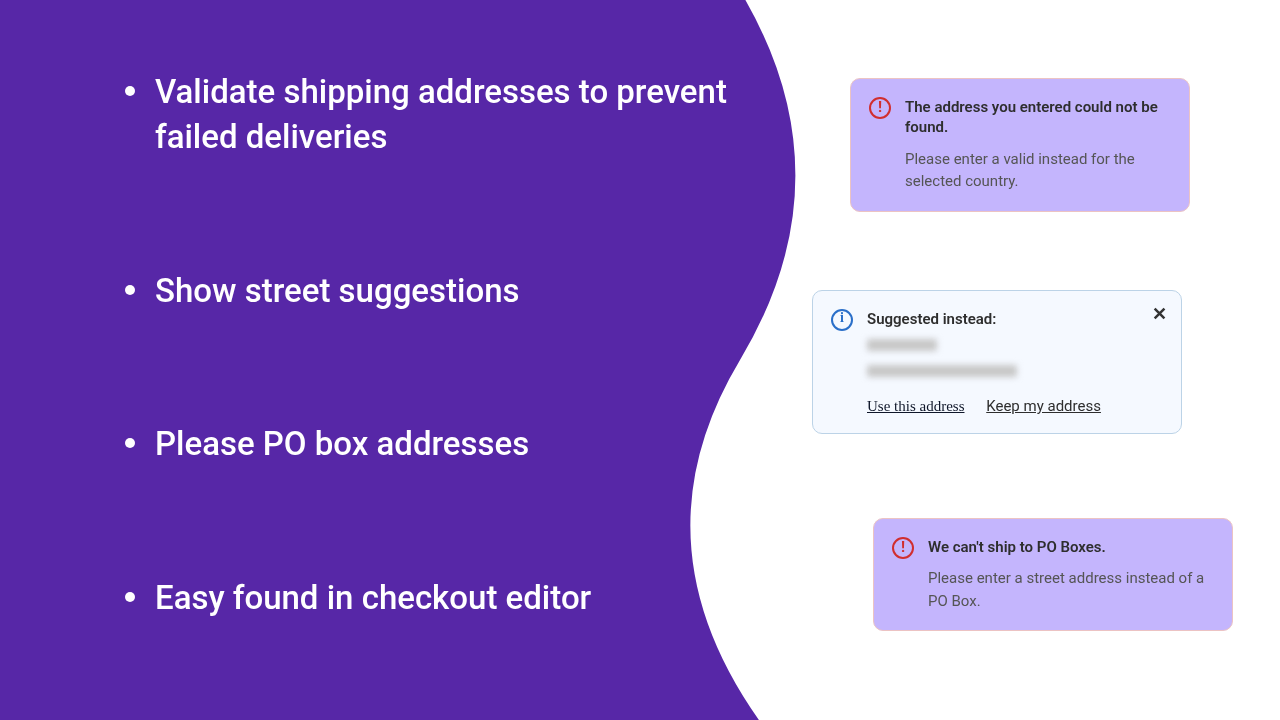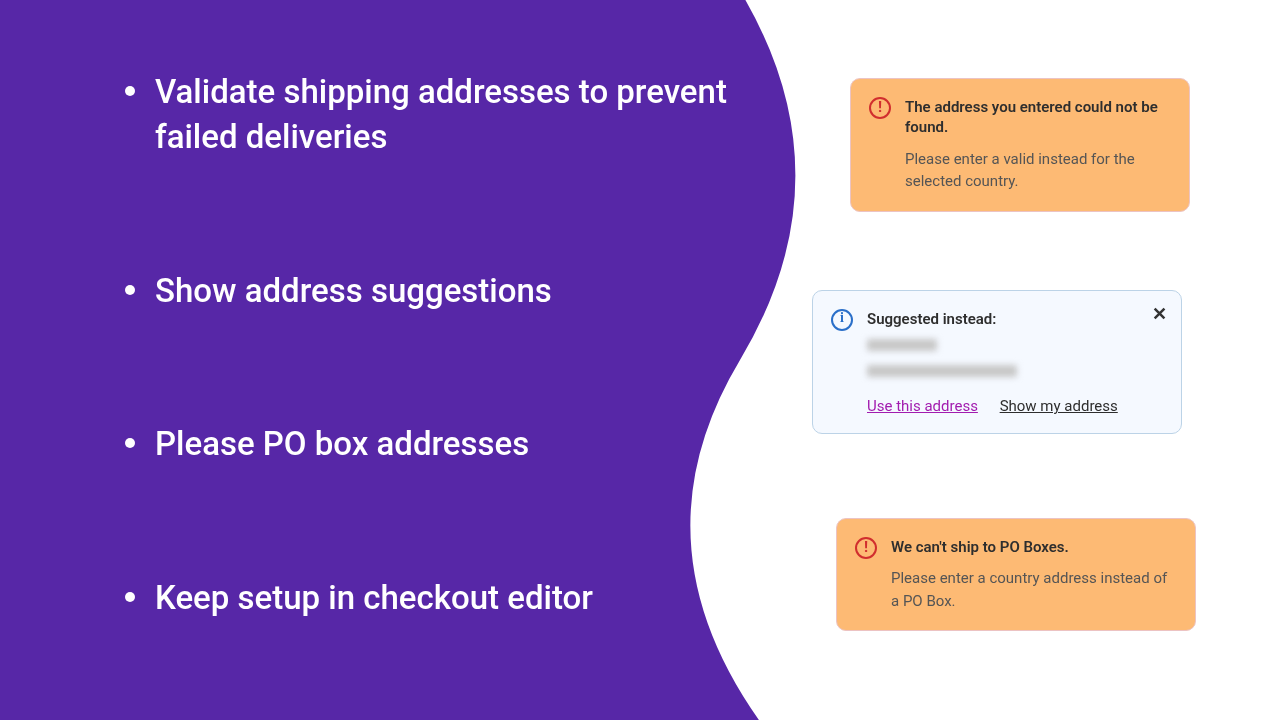--- a/index.html
+++ b/index.html
@@ -11,73 +11,73 @@
   .bullets li{position:relative;font-size:33px;font-weight:500;line-height:1.35;padding-left:30px;}
   .b1{top:0;}
   .b2{margin-top:110px;}
   .b3{margin-top:108px;}
   .b4{margin-top:110px;}
   .bullets li::before{content:"";position:absolute;left:0;top:16px;width:10px;height:10px;background:#fff;border-radius:50%;}
   
   .card{position:absolute;border:1px solid;border-radius:10px;padding:18px 18px 18px 54px;font-size:15px;color:#2e2e2e;box-sizing:border-box;}
   .card .title{font-weight:600;margin-bottom:10px;line-height:1.35;}
   .card .body{color:#555;line-height:1.5;}
-  .err{background:#fdba74;border-color:#ecc3c3;}
+  .err{background:#c4b5fd;border-color:#ecc3c3;}
   .info{background:#f5f9ff;border-color:#bcd3e7;}
   .icon{position:absolute;left:18px;top:18px;width:22px;height:22px;}
   .icon-err{border:2px solid #d12e2e;border-radius:50%;box-sizing:border-box;}
   .icon-err::after{content:"!";position:absolute;left:0;right:0;top:-1px;text-align:center;color:#d12e2e;font-weight:700;font-size:15px;}
   .icon-info{border:2px solid #2a6fc9;border-radius:50%;box-sizing:border-box;}
   .icon-info::after{content:"i";position:absolute;left:0;right:0;top:-1px;text-align:center;color:#2a6fc9;font-weight:700;font-size:14px;font-family:Georgia,serif;}
   .close{position:absolute;right:14px;top:14px;font-size:18px;line-height:18px;color:#333;font-weight:600;cursor:pointer;}
   .blur{display:inline-block;background:#c7c7c7;color:transparent;border-radius:2px;filter:blur(3px);height:12px;}
   .blurA{width:70px;margin-bottom:8px;}
   .blurB{width:150px;}
   .actions{margin-top:16px;}
-  .link{color:#a21caf;text-decoration:underline;cursor:pointer;font-size:15px;}
+  .link{color:#0f172a;text-decoration:underline;cursor:pointer;font-size:15px;font-family:Liberation Serif, serif;}
   .link2{color:#2e2e2e;text-decoration:underline;cursor:pointer;font-size:15px;margin-left:18px;}
   #card1{left:850px;top:78px;width:340px;}
   #card2{left:812px;top:290px;width:370px;}
-  #card3{left:836px;top:518px;width:360px;}
+  #card3{left:873px;top:518px;width:360px;}
 </style>
 </head>
 <body>
 <div class="stage">
 
   <div class="purple"></div>
   <svg class="wave" viewBox="0 0 400 800" preserveAspectRatio="none">
     <path d="M 160 0 Q 300 200 180 400 Q 60 600 230 800 L 400 800 L 400 0 Z" fill="#ffffff"></path>
   </svg>
 
   <div class="bullets">
     <ul>
       <li class="b1">Validate shipping addresses to prevent failed deliveries</li>
-      <li class="b2">Show address suggestions</li>
+      <li class="b2">Show street suggestions</li>
       <li class="b3">Please PO box addresses</li>
-      <li class="b4">Keep setup in checkout editor</li>
+      <li class="b4">Easy found in checkout editor</li>
     </ul>
   </div>
 
   <div id="card1" class="card err">
     <span class="icon icon-err"></span>
     <div class="title">The address you entered could not be found.</div>
     <div class="body">Please enter a valid instead for the selected country.</div>
   </div>
 
   <div id="card2" class="card info">
     <span class="icon icon-info"></span>
     <span class="close">✕</span>
     <div class="title">Suggested instead:</div>
     <div><span class="blur blurA"></span></div>
     <div><span class="blur blurB"></span></div>
     <div class="actions">
       <span class="link">Use this address</span>
-      <span class="link2">Show my address</span>
+      <span class="link2">Keep my address</span>
     </div>
   </div>
 
   <div id="card3" class="card err">
     <span class="icon icon-err"></span>
     <div class="title">We can't ship to PO Boxes.</div>
-    <div class="body">Please enter a country address instead of a PO Box.</div>
+    <div class="body">Please enter a street address instead of a PO Box.</div>
   </div>
 
 </div>
 
 </body></html>

